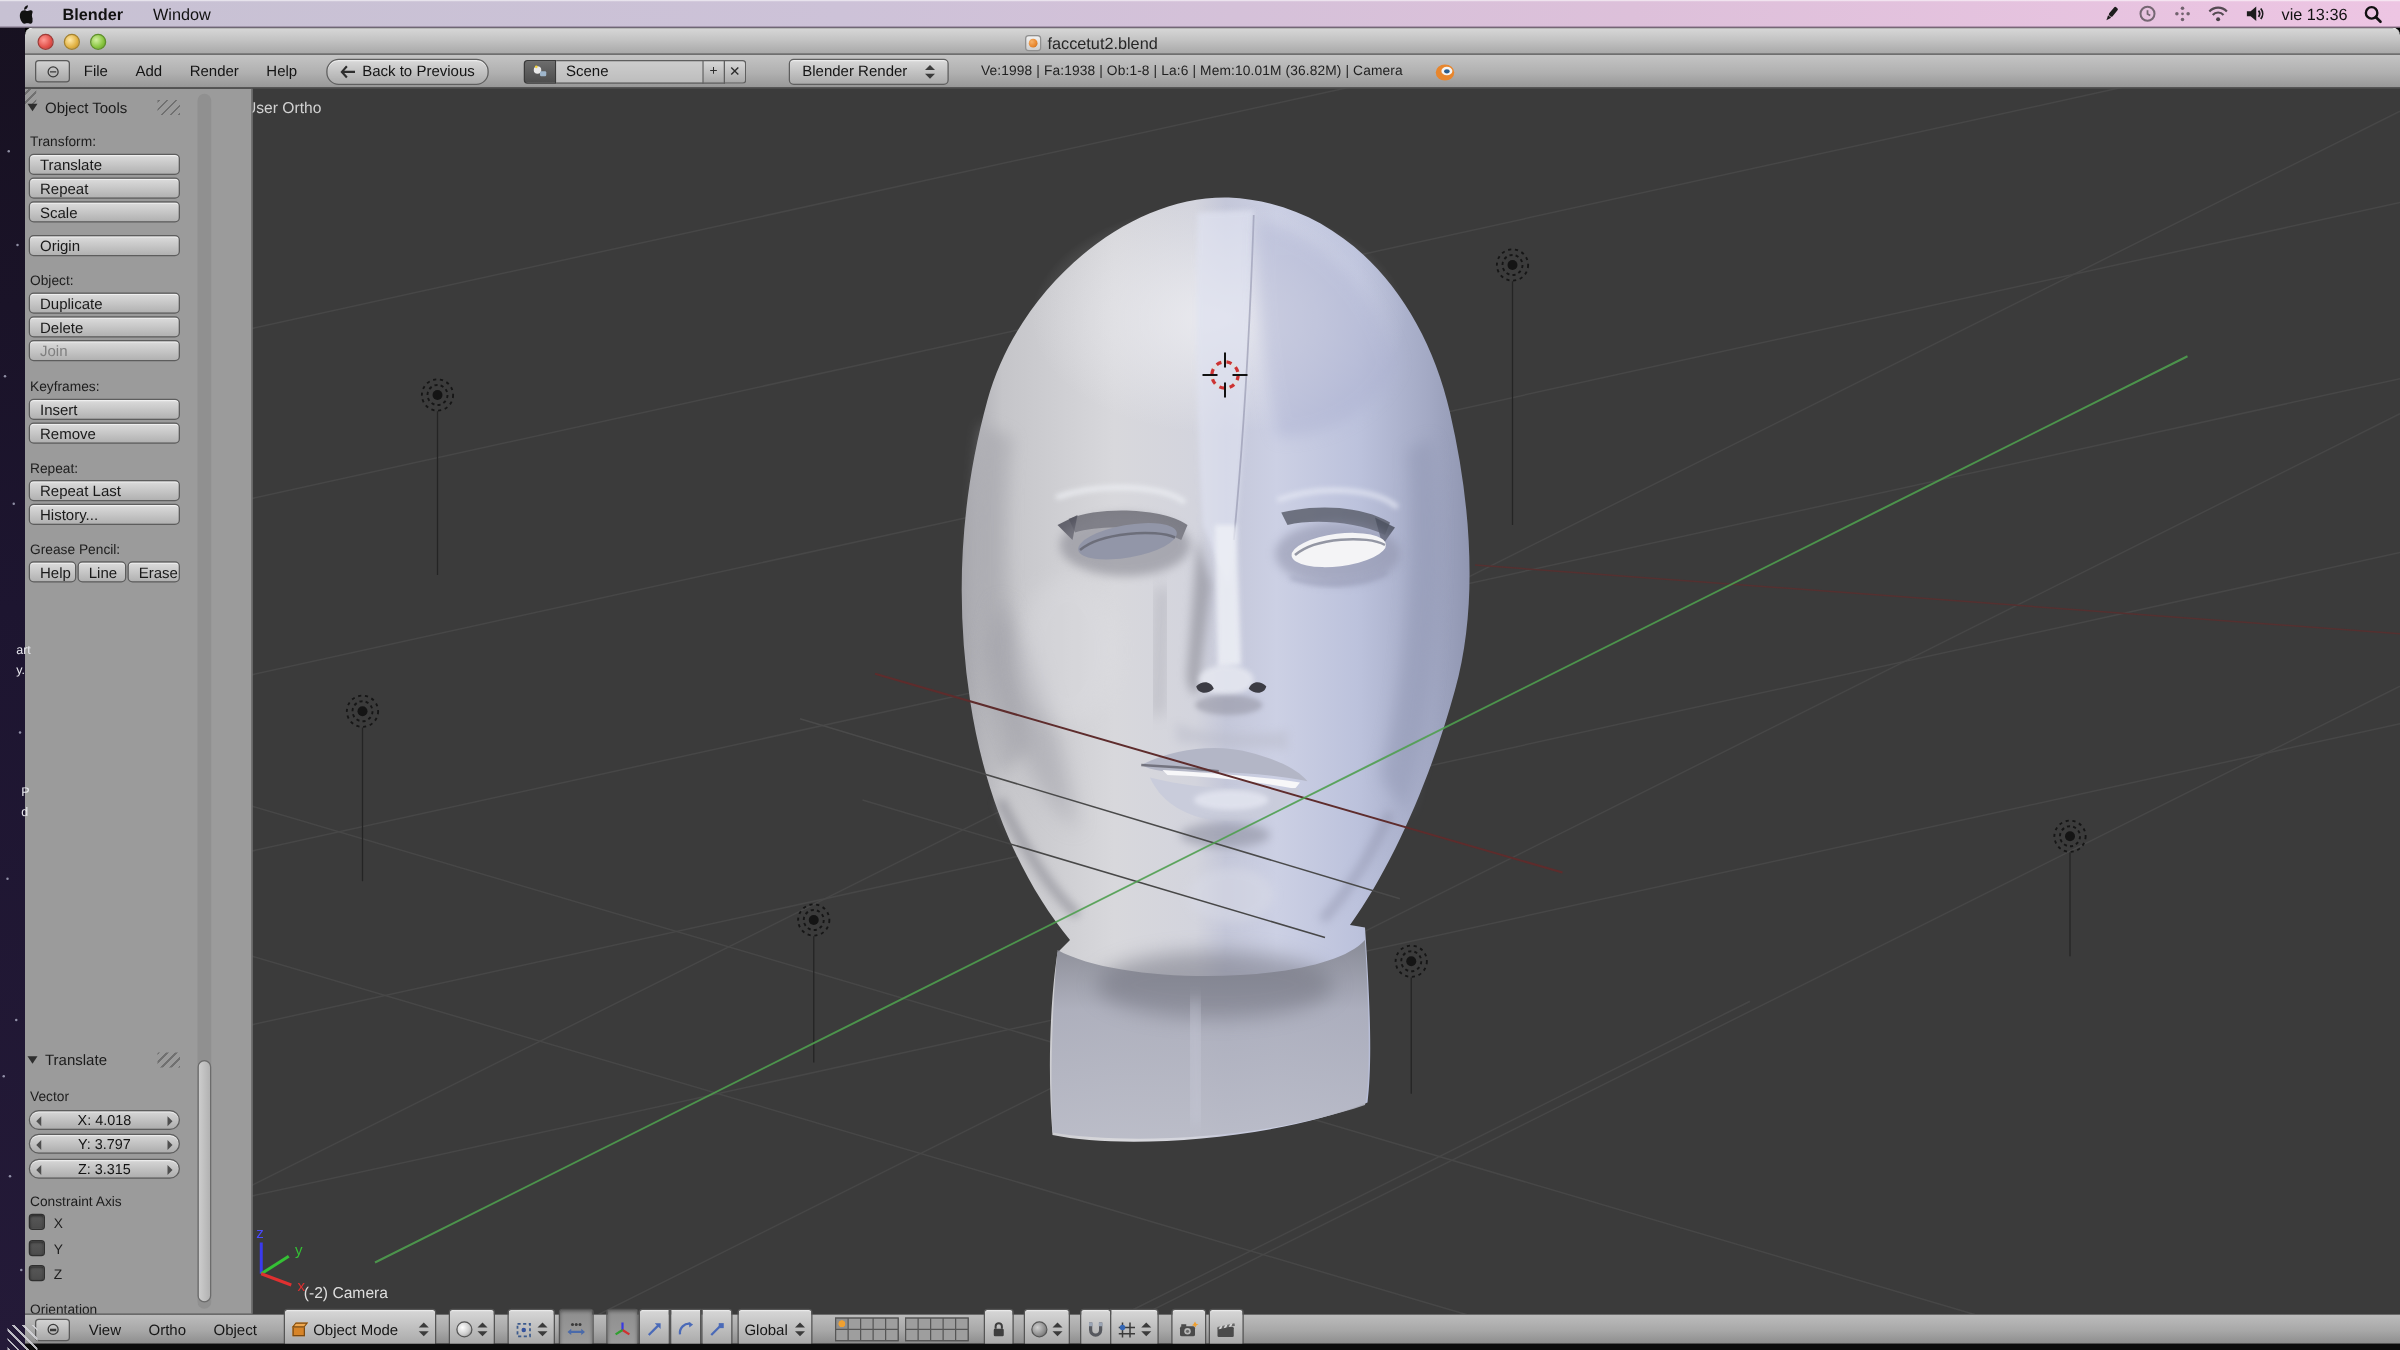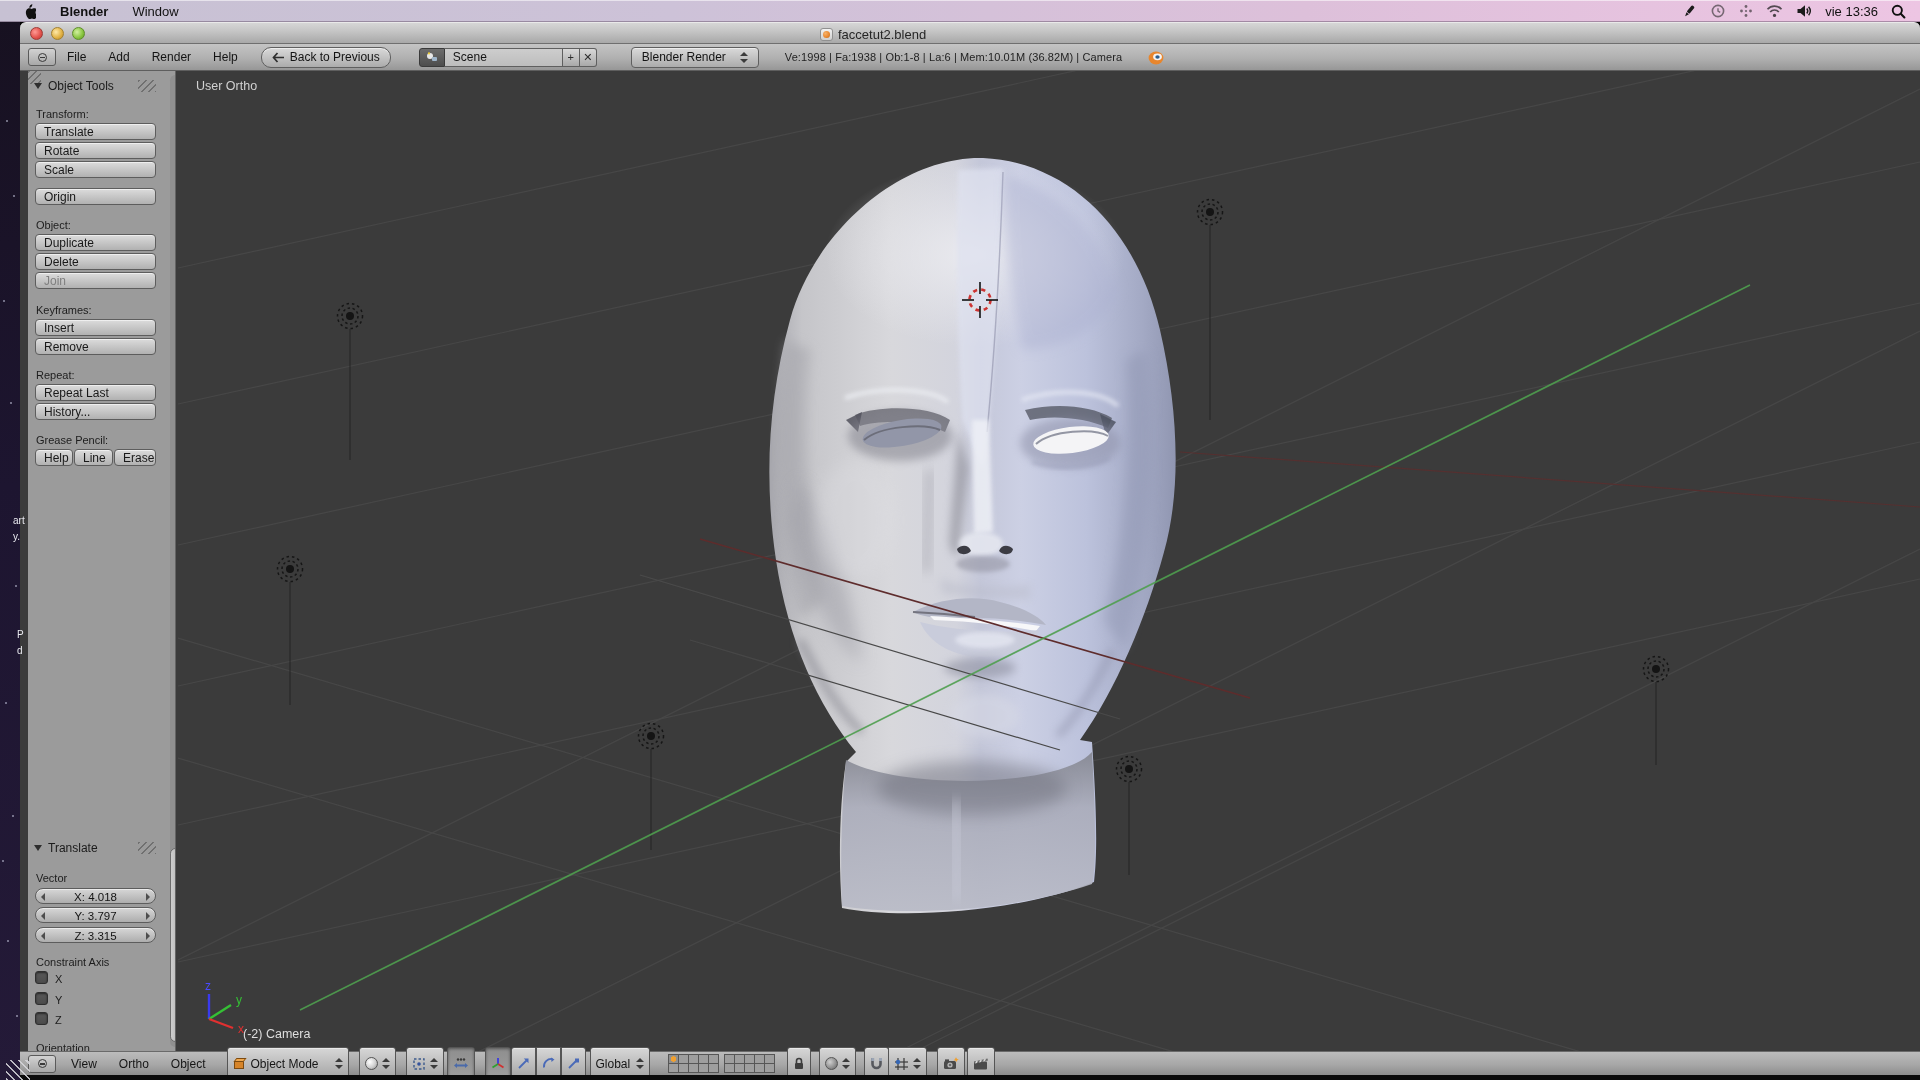--- a/index.html
+++ b/index.html
@@ -9,21 +9,21 @@
   .desktop{position:absolute;left:0;top:0;width:20px;height:1080px;
            background:linear-gradient(180deg,#171120 0%,#1d1530 45%,#241a38 100});z-index:6;}
   .desktop{background:linear-gradient(180deg,#171120 0%,#1d1530 45%,#241a38 100%);}
   .star{position:absolute;width:2px;height:2px;border-radius:50%;background:#cfd3e8;opacity:.65;}
   .dfrag{position:absolute;color:#e9e9ef;font-size:10px;line-height:10px;padding-left:12px;}
   
   .menubar{position:absolute;left:0;top:0;width:1920px;height:22px;z-index:7;
     background:linear-gradient(90deg,#c7c1d3 0%,#cdc2d8 35%,#ddc0da 68%,#edc5e3 100%);
     box-shadow:inset 0 1px 0 rgba(255,255,255,.55), inset 0 -1px 0 rgba(90,70,95,.45);
     display:flex;align-items:center;color:#111;font-size:13px;}
-  .mleft{display:flex;align-items:center;gap:0;padding-left:10px;}
+  .mleft{display:flex;align-items:center;gap:0;padding-left:0;}
   .mitem{padding:0 12px;height:22px;display:flex;align-items:center;}
   .mright{margin-left:auto;display:flex;align-items:center;gap:13px;padding-right:14px;}
   .sicon{display:flex;align-items:center;}
   
   .titlebar{position:absolute;left:20px;top:22px;width:1900px;height:22px;z-index:5;
     background:linear-gradient(180deg,#d6d6d6 0%,#c3c3c3 45%,#a8a8a8 100%);
     border-top:1px solid #e9e9e9;border-bottom:1px solid #6f6f6f;border-radius:6px 6px 0 0;
     box-sizing:border-box;}
   .tlight{position:absolute;top:4px;width:13px;height:13px;border-radius:50%;box-sizing:border-box;}
   .tl-red{left:10px;background:radial-gradient(circle at 4px 4px,#ff9a94,#e1504a 60%,#b03a36);border:1px solid #9e3b37;}
@@ -59,21 +59,21 @@
     font-size:11px;color:#2c2c2c;}
   .minibtn.last{border-radius:0 3px 3px 0;}
   .dd{width:8px;height:11px;position:relative;flex:0 0 auto;}
   .dd::before{content:"";position:absolute;left:0;top:0;border-left:4px solid transparent;
     border-right:4px solid transparent;border-bottom:4.5px solid #3b3b3b;}
   .dd::after{content:"";position:absolute;left:0;bottom:0;border-left:4px solid transparent;
     border-right:4px solid transparent;border-top:4.5px solid #3b3b3b;}
   .stats{margin-left:26px;font-size:11px;color:#1f1f1f;letter-spacing:.1px;}
   .blogo{width:15px;height:13px;margin-left:26px;position:relative;}
   
-  .shelf{position:absolute;left:28px;top:71px;width:148px;height:980px;z-index:4;
+  .shelf{position:absolute;left:16px;top:71px;width:186px;height:980px;z-index:4;
     background:#9b9b9b;border-right:1px solid #646464;box-sizing:border-box;overflow:hidden;}
   .hatch{background:repeating-linear-gradient(135deg,#707070 0 1.5px,transparent 1.5px 5px);}
   .phead{position:absolute;left:6px;display:flex;align-items:center;gap:6px;font-size:12px;color:#1b1b1b;}
   .tri{width:0;height:0;border-left:4.5px solid transparent;border-right:4.5px solid transparent;
     border-top:6px solid #2e2e2e;}
   .lab{position:absolute;left:8px;font-size:11px;color:#1d1d1d;}
   .btn{position:absolute;left:7px;width:121px;height:17px;box-sizing:border-box;
     background:linear-gradient(#dcdcdc,#b1b1b1);border:1px solid #5d5d5d;border-radius:4px;
     box-shadow:inset 0 1px 0 rgba(255,255,255,.55);display:flex;align-items:center;
     padding-left:8px;font-size:12px;color:#191919;}
@@ -433,21 +433,21 @@
 <div class="shelf">
   <span class="hatch abs" style="left:0;top:0;width:13px;height:13px"></span>
   <div class="phead" style="top:8px">
     <span class="tri"></span>
     <span>Object Tools</span>
   </div>
   <span class="hatch abs" style="left:110px;top:9px;width:18px;height:12px"></span>
 
   <span class="lab" style="top:37px">Transform:</span>
   <div class="btn" style="top:52px">Translate</div>
-  <div class="btn" style="top:71px">Rotate</div>
+  <div class="btn" style="top:71px">Repeat</div>
   <div class="btn" style="top:90px">Scale</div>
   <div class="btn" style="top:117px">Origin</div>
 
   <span class="lab" style="top:148px">Object:</span>
   <div class="btn" style="top:163px">Duplicate</div>
   <div class="btn" style="top:182px">Delete</div>
   <div class="btn dis" style="top:201px">Join</div>
 
   <span class="lab" style="top:233px">Keyframes:</span>
   <div class="btn" style="top:248px">Insert</div>

